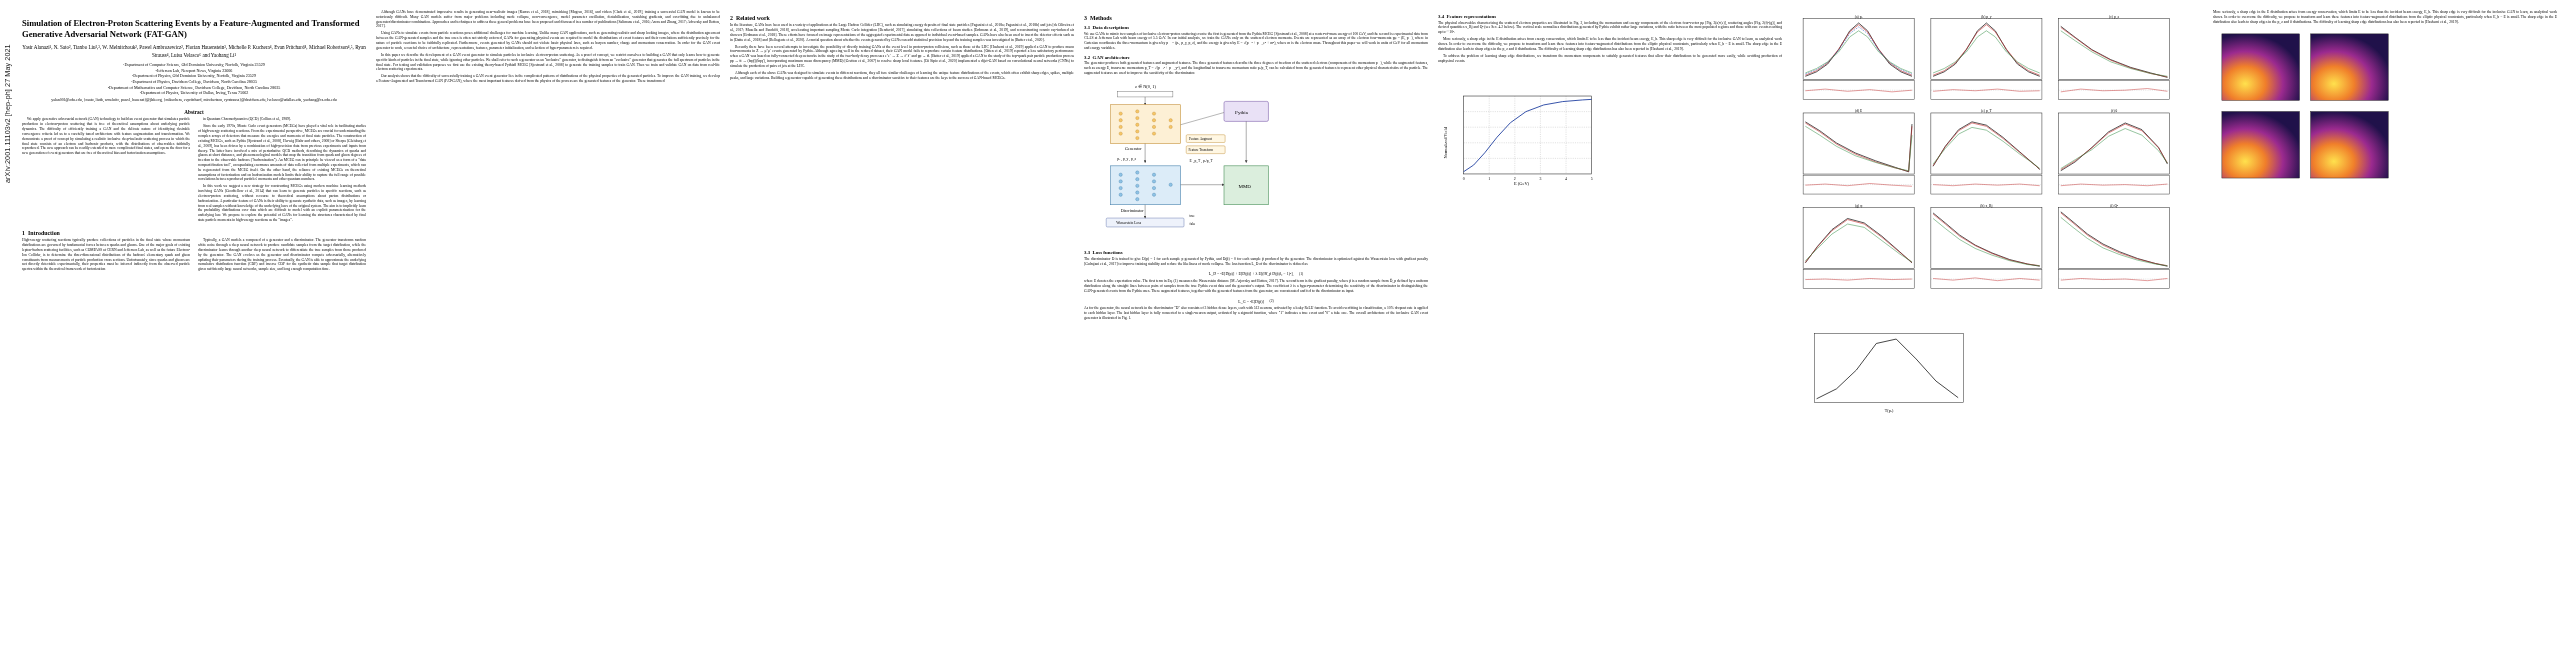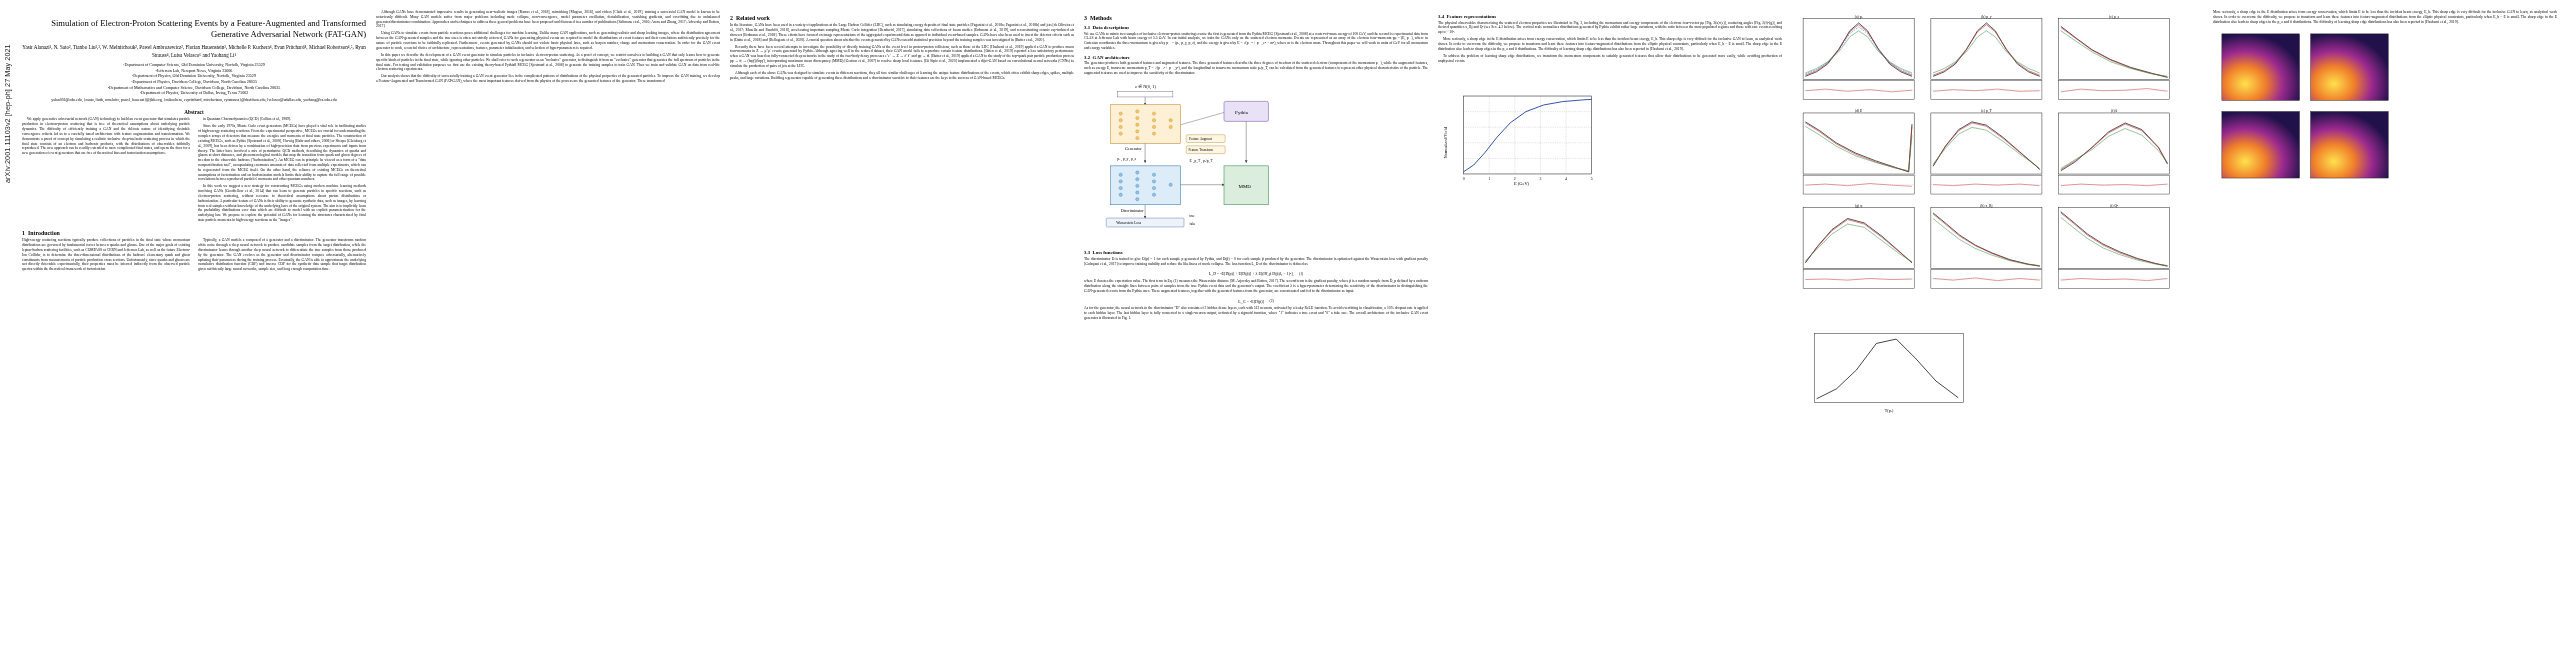--- a/index.html
+++ b/index.html
@@ -7,21 +7,21 @@
   .page{position:relative;width:2576px;height:667px;}
   .arxiv-stamp{
     position:absolute;left:3.3px;top:183px;width:233px;
     transform:rotate(-90deg);transform-origin:0 0;
     font-family:"Liberation Sans",sans-serif;font-size:7.2px;color:#222;letter-spacing:0.1px;
     white-space:nowrap;
   }
   .cols{position:absolute;left:22px;top:10px;width:2545px;height:650px;display:flex;gap:0;}
   .col{width:423px;padding:0 10px 0 0;box-sizing:border-box;}
   .col.wide{width:428px;}
-  .title{font-size:8.6px;font-weight:normal;text-align:right;line-height:1.25;margin:7.8px 0 5px 0;}
+  .title{font-size:8.6px;font-weight:bold;text-align:left;line-height:1.25;margin:7.8px 0 5px 0;}
   .authors{font-size:5.1px;text-align:center;line-height:1.45;margin-bottom:2.8px;}
   .affil{font-size:4.1px;text-align:center;line-height:1.4;margin:0;}
   .emails{font-size:3.9px;text-align:center;line-height:1.38;margin-top:2.2px;word-break:break-all;}
   .secttl{font-size:5.3px;font-weight:bold;margin:5px 0 2.2px 0;}
   .secttl.big{font-size:5.9px;}
   .subttl{font-size:4.9px;font-weight:bold;margin:3.9px 0 1.7px 0;}
   .abs-head{font-size:5.2px;font-weight:bold;text-align:center;margin:5.6px 0 2.2px 0;}
   p.t{font-size:3.7px;line-height:1.30;text-align:justify;margin:0 0 2.2px 0;text-indent:5px;hyphens:auto;}
   p.t.noind{text-indent:0;}
   .twocolmini{display:flex;gap:7.8px;}

